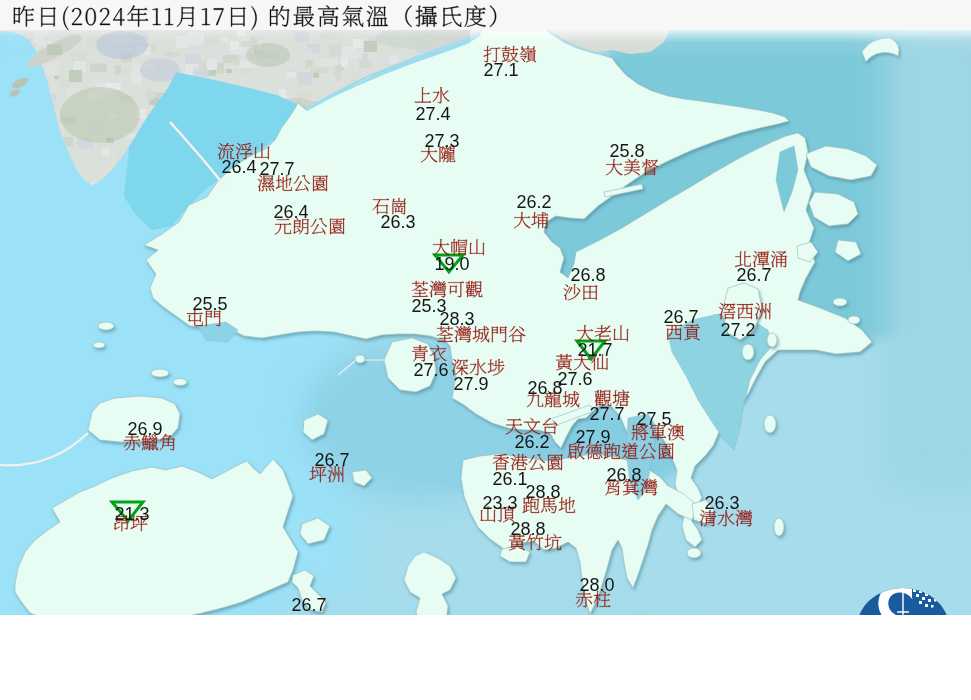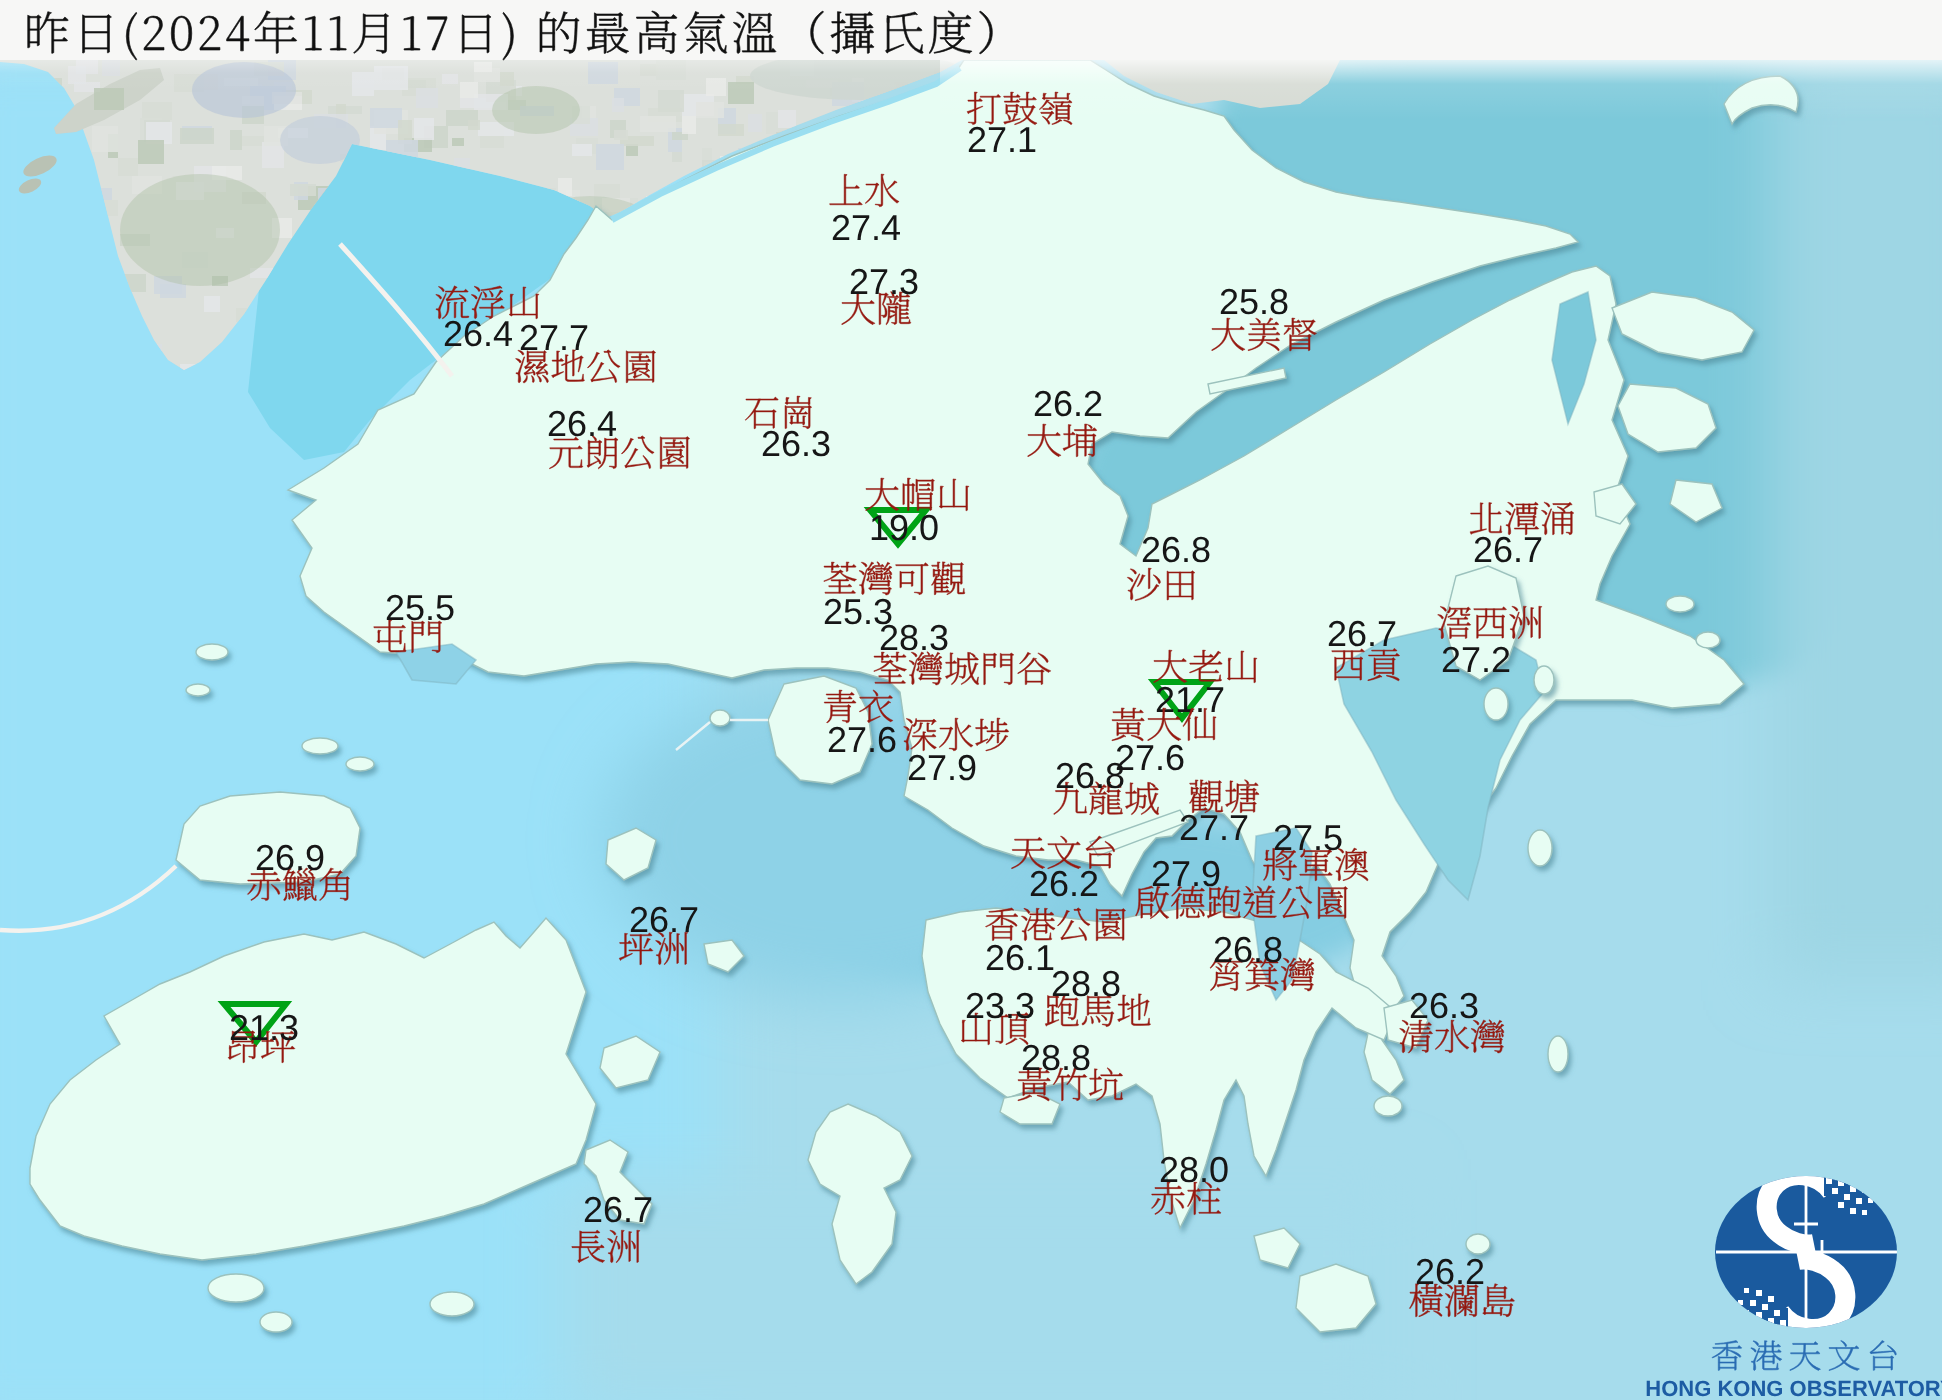--- a/index.html
+++ b/index.html
@@ -1,14 +1,14 @@
 <!DOCTYPE html>
 <html><head><meta charset="utf-8"><style>
 html,body{margin:0;padding:0;background:#fff}
-#wrap{position:relative;width:971px;height:700px;overflow:hidden;font-family:"Liberation Sans",sans-serif}
+#wrap{position:relative;width:971px;height:615px;overflow:hidden;font-family:"Liberation Sans",sans-serif}
 </style></head><body>
 <div id="wrap"><svg xmlns="http://www.w3.org/2000/svg" width="971" height="700" viewBox="0 0 971 700">
 <defs>
 <filter id="blur16" x="-30%" y="-30%" width="160%" height="160%">
           <feGaussianBlur stdDeviation="16"></feGaussianBlur>
         </filter>
 <filter id="blur6" x="-30%" y="-30%" width="160%" height="160%">
           <feGaussianBlur stdDeviation="6"></feGaussianBlur>
         </filter>
 <filter id="lsh" x="-20%" y="-20%" width="140%" height="140%">

